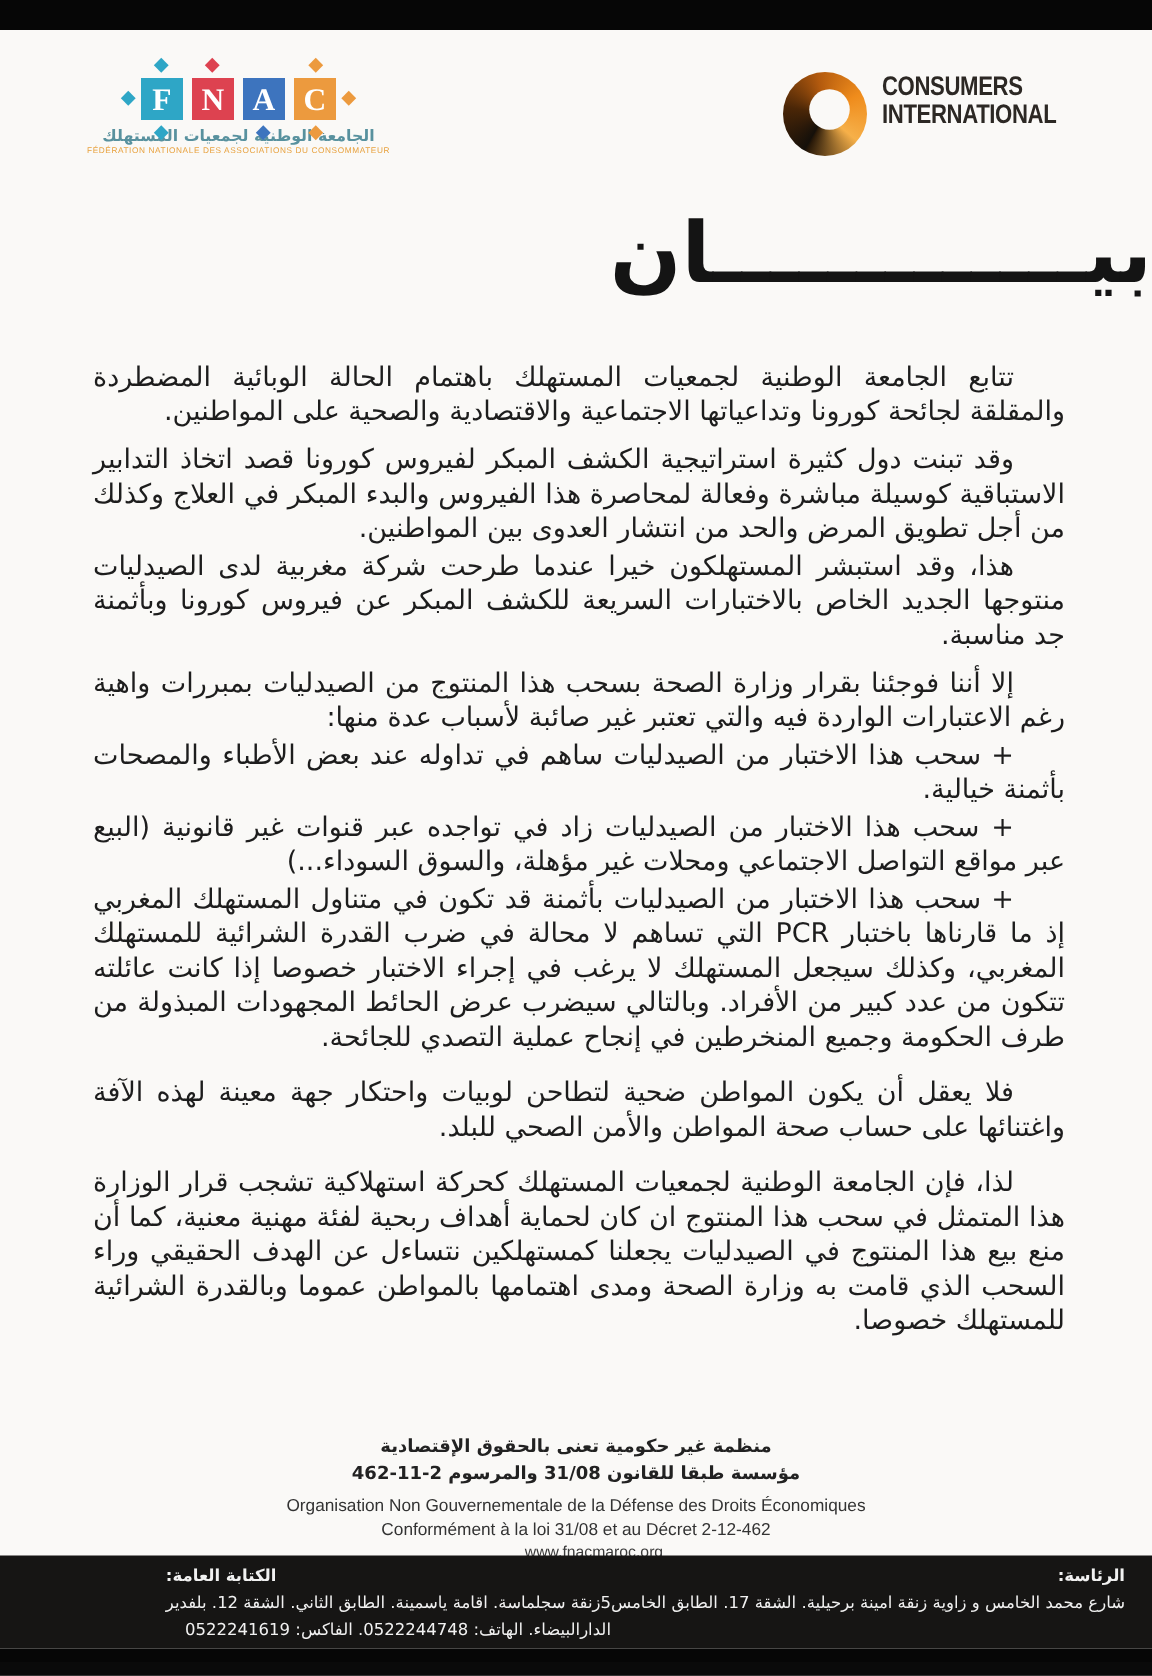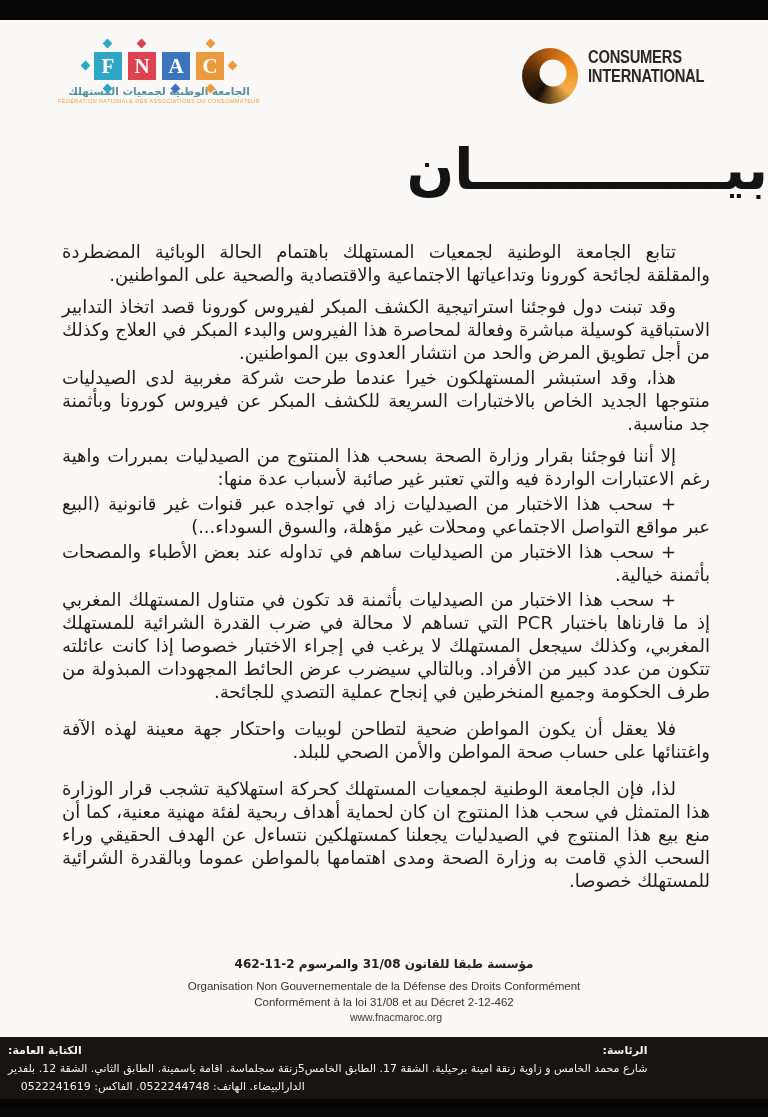--- a/index.html
+++ b/index.html
@@ -35,21 +35,21 @@
   .body-text p.gap{margin-top:14px;}
 
   
   .footer-center{position:absolute;top:935px;left:0;width:100%;text-align:center;color:#222;}
   .fc-ar{direction:rtl;font-size:12px;font-weight:bold;line-height:18px;}
   .fc-fr{font-family:"Liberation Sans",sans-serif;font-size:11.5px;line-height:16px;color:#333;}
   .fc-web{font-family:"Liberation Sans",sans-serif;font-size:10.5px;color:#3a3a3a;margin-top:1px;padding-left:24px;}
 
   
   .footer-bar{position:absolute;bottom:9px;left:0;width:100%;height:62px;background:#161514;
-              display:flex;justify-content:flex-start;color:#f1f1f1;box-sizing:border-box;padding:5px 0;}
+              display:flex;justify-content:flex-end;color:#f1f1f1;box-sizing:border-box;padding:5px 0;}
   .fb-block{direction:rtl;font-size:11px;line-height:18px;}
   .fb-right{text-align:right;padding-right:18px;max-width:60%;}
   .fb-left{text-align:right;padding-left:8px;max-width:40%;}
   .fb-left .fb-label{text-align:left;}
   .fb-label{font-weight:bold;font-size:11px;}
 </style>
 </head>
 <body>
 
 <div class="photo">
@@ -86,33 +86,34 @@
           <div>CONSUMERS</div>
           <div>INTERNATIONAL</div>
         </div>
       </div>
     </div>
 
     <div class="title">بيـــــــــــــان</div>
 
     <div class="body-text">
       <p>تتابع الجامعة الوطنية لجمعيات المستهلك باهتمام الحالة الوبائية المضطردة والمقلقة لجائحة كورونا وتداعياتها الاجتماعية والاقتصادية والصحية على المواطنين.</p>
-      <p class="tight">وقد تبنت دول فوجئنا استراتيجية الكشف المبكر لفيروس كورونا قصد اتخاذ التدابير الاستباقية كوسيلة مباشرة وفعالة لمحاصرة هذا الفيروس والبدء المبكر في العلاج وكذلك من أجل تطويق المرض والحد من انتشار العدوى بين المواطنين.</p>
+      <p class="tight">وقد تبنت دول كثيرة استراتيجية الكشف المبكر لفيروس كورونا قصد اتخاذ التدابير الاستباقية كوسيلة مباشرة وفعالة لمحاصرة هذا الفيروس والبدء المبكر في العلاج وكذلك من أجل تطويق المرض والحد من انتشار العدوى بين المواطنين.</p>
       <p>هذا، وقد استبشر المستهلكون خيرا عندما طرحت شركة مغربية لدى الصيدليات منتوجها الجديد الخاص بالاختبارات السريعة للكشف المبكر عن فيروس كورونا وبأثمنة جد مناسبة.</p>
       <p class="tight">إلا أننا فوجئنا بقرار وزارة الصحة بسحب هذا المنتوج من الصيدليات بمبررات واهية رغم الاعتبارات الواردة فيه والتي تعتبر غير صائبة لأسباب عدة منها:</p>
+      <p class="tight">+ سحب هذا الاختبار من الصيدليات ساهم في تداوله عند بعض الأطباء والمصحات بأثمنة خيالية.</p>
       <p class="tight">+ سحب هذا الاختبار من الصيدليات زاد في تواجده عبر قنوات غير قانونية (البيع عبر مواقع التواصل الاجتماعي ومحلات غير مؤهلة، والسوق السوداء...)</p>
-      <p class="tight">+ سحب هذا الاختبار من الصيدليات ساهم في تداوله عند بعض الأطباء والمصحات بأثمنة خيالية.</p>
       <p>+ سحب هذا الاختبار من الصيدليات بأثمنة قد تكون في متناول المستهلك المغربي إذ ما قارناها باختبار PCR التي تساهم لا محالة في ضرب القدرة الشرائية للمستهلك المغربي، وكذلك سيجعل المستهلك لا يرغب في إجراء الاختبار خصوصا إذا كانت عائلته تتكون من عدد كبير من الأفراد. وبالتالي سيضرب عرض الحائط المجهودات المبذولة من طرف الحكومة وجميع المنخرطين في إنجاح عملية التصدي للجائحة.</p>
       <p class="gap">فلا يعقل أن يكون المواطن ضحية لتطاحن لوبيات واحتكار جهة معينة لهذه الآفة واغتنائها على حساب صحة المواطن والأمن الصحي للبلد.</p>
       <p class="gap">لذا، فإن الجامعة الوطنية لجمعيات المستهلك كحركة استهلاكية تشجب قرار الوزارة هذا المتمثل في سحب هذا المنتوج ان كان لحماية أهداف ربحية لفئة مهنية معنية، كما أن منع بيع هذا المنتوج في الصيدليات يجعلنا كمستهلكين نتساءل عن الهدف الحقيقي وراء السحب الذي قامت به وزارة الصحة ومدى اهتمامها بالمواطن عموما وبالقدرة الشرائية للمستهلك خصوصا.</p>
     </div>
 
     <div class="footer-center">
+      <div class="fc-ar">منظمة غير حكومية تعنى بالحقوق الإقتصادية</div>
       <div class="fc-ar">مؤسسة طبقا للقانون 31/08 والمرسوم 2-11-462</div>
-      <div class="fc-fr" style="margin-top:5px;">Organisation Non Gouvernementale de la Défense des Droits Conformément</div>
+      <div class="fc-fr" style="margin-top:5px;">Organisation Non Gouvernementale de la Défense des Droits Économiques</div>
       <div class="fc-fr">Conformément à la loi 31/08 et au Décret 2-12-462</div>
       <div class="fc-web">www.fnacmaroc.org</div>
     </div>
 
     <div class="footer-bar">
       <div class="fb-block fb-left">
         <div class="fb-label">الكتابة العامة:</div>
         <div>5زنقة سجلماسة. اقامة ياسمينة. الطابق الثاني. الشقة 12. بلفدير</div>
         <div>الدارالبيضاء. الهاتف: 0522244748. الفاكس: 0522241619</div>
       </div>

